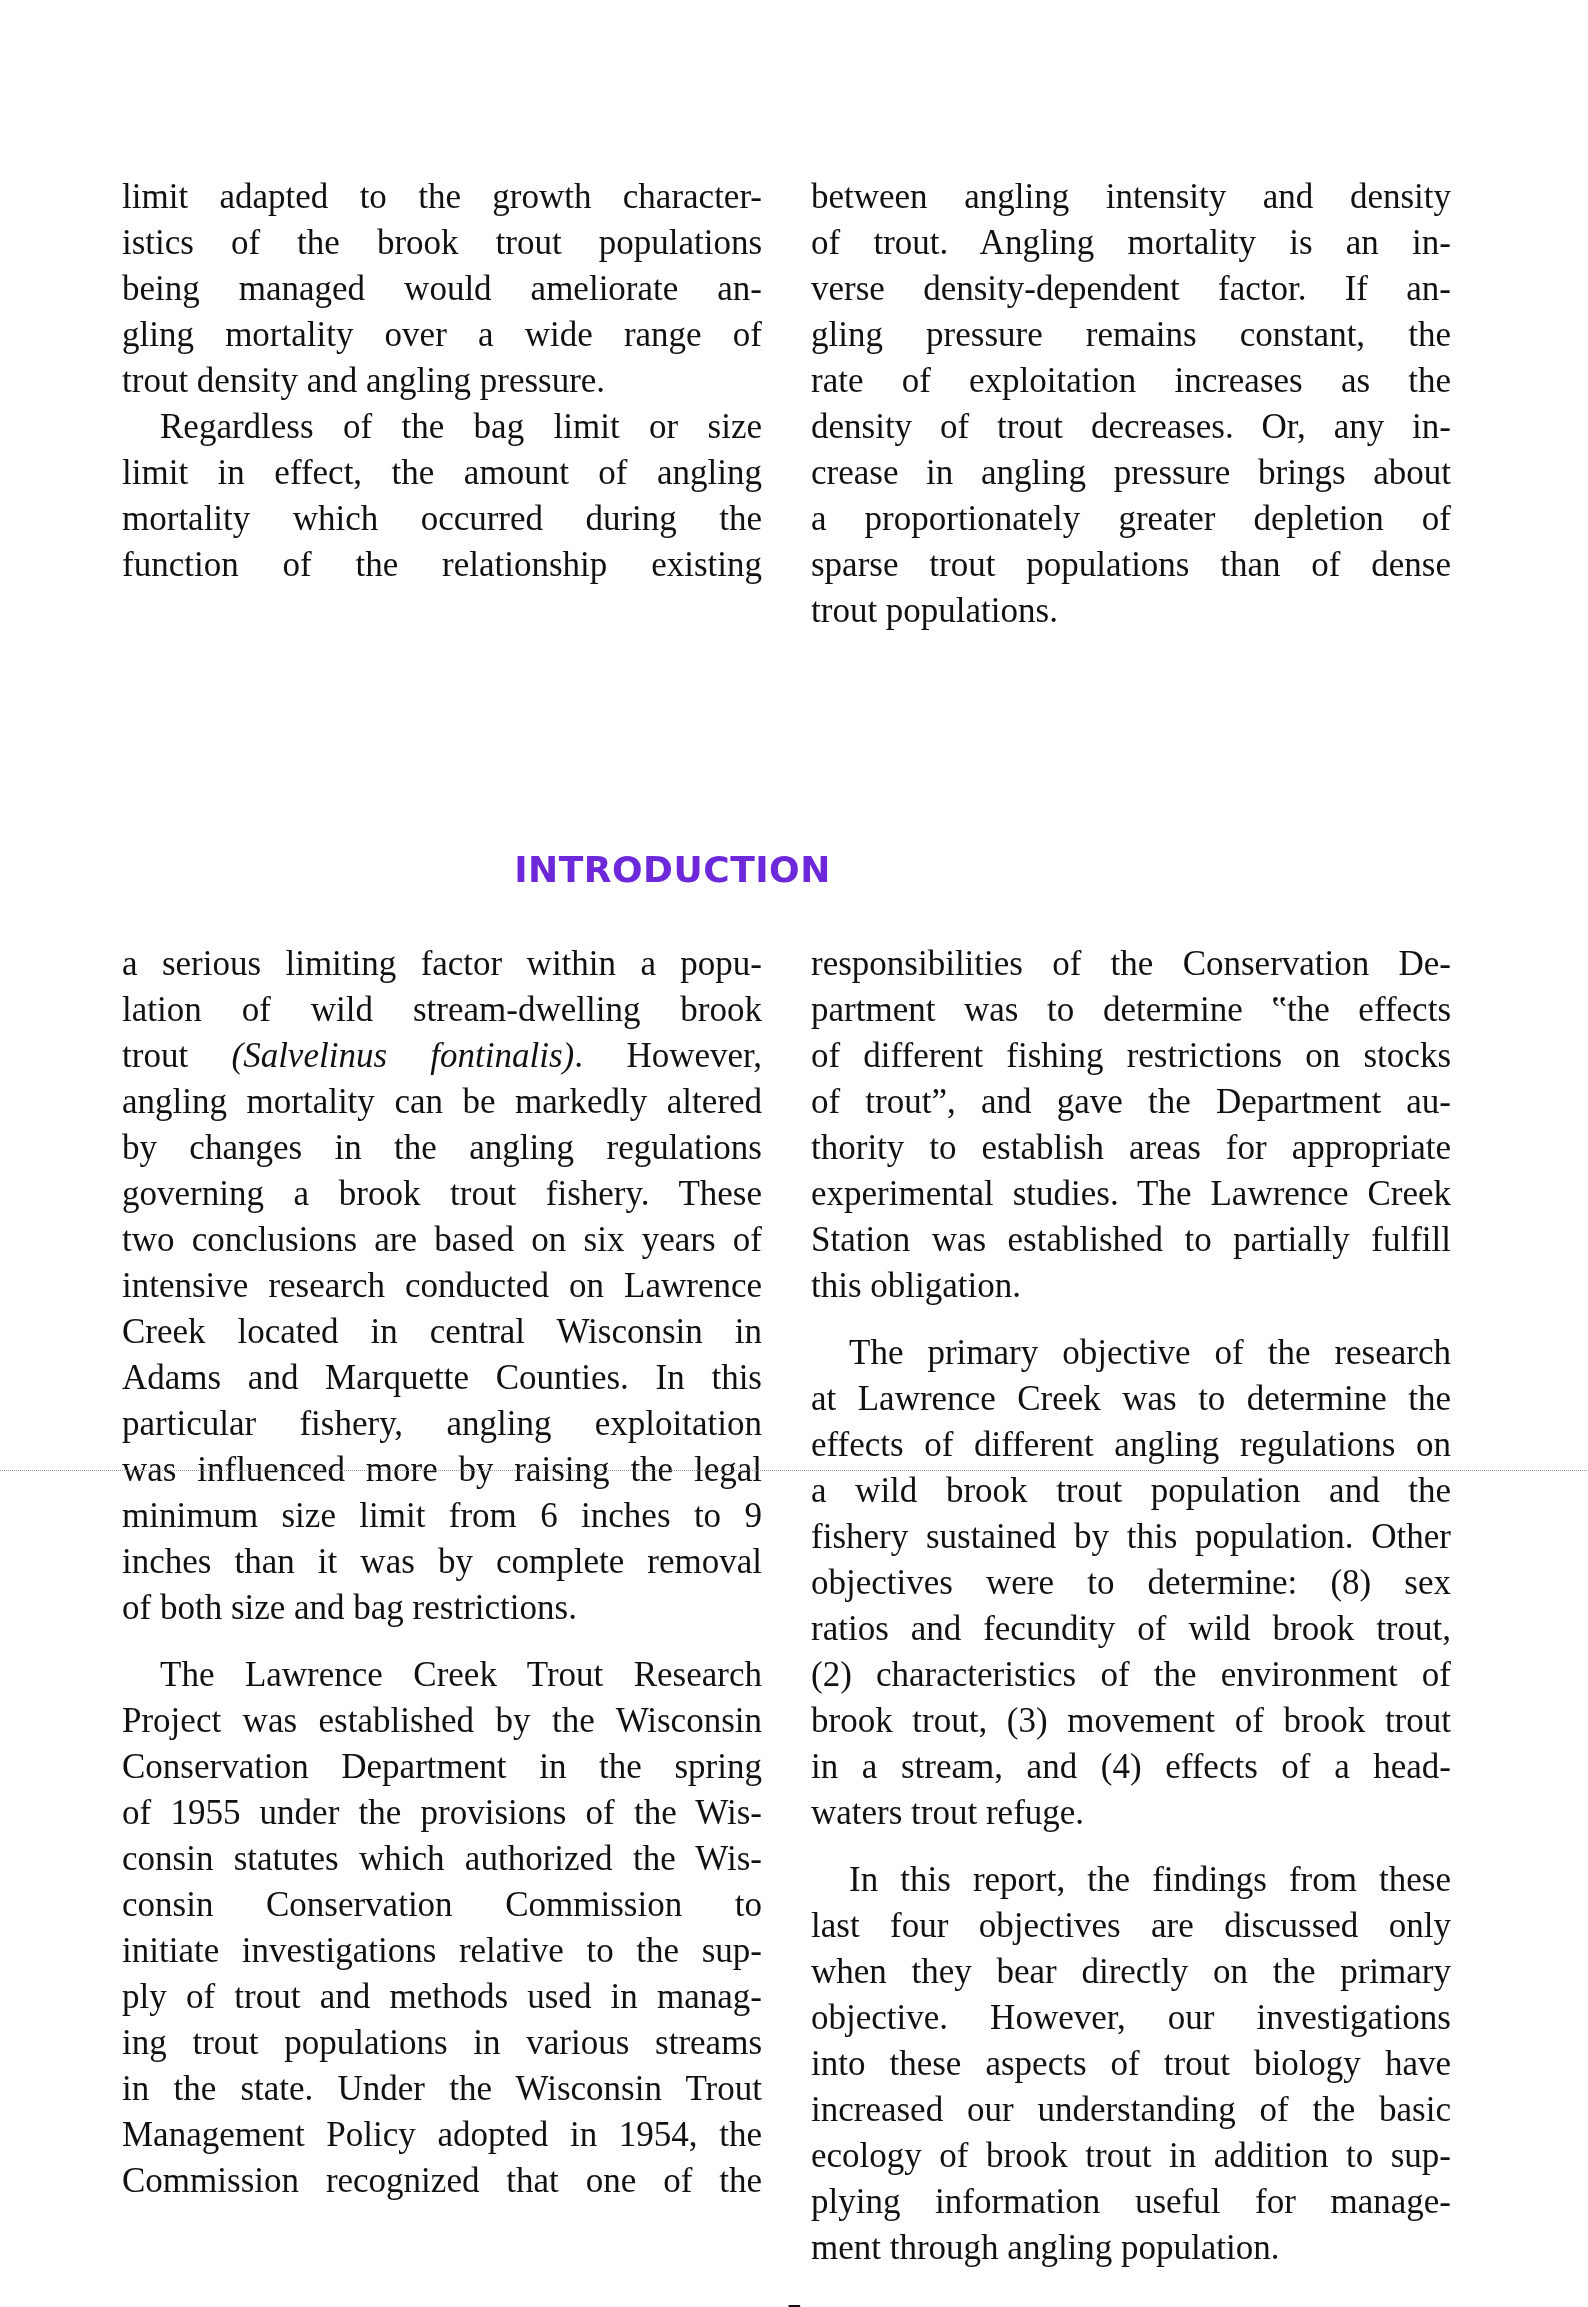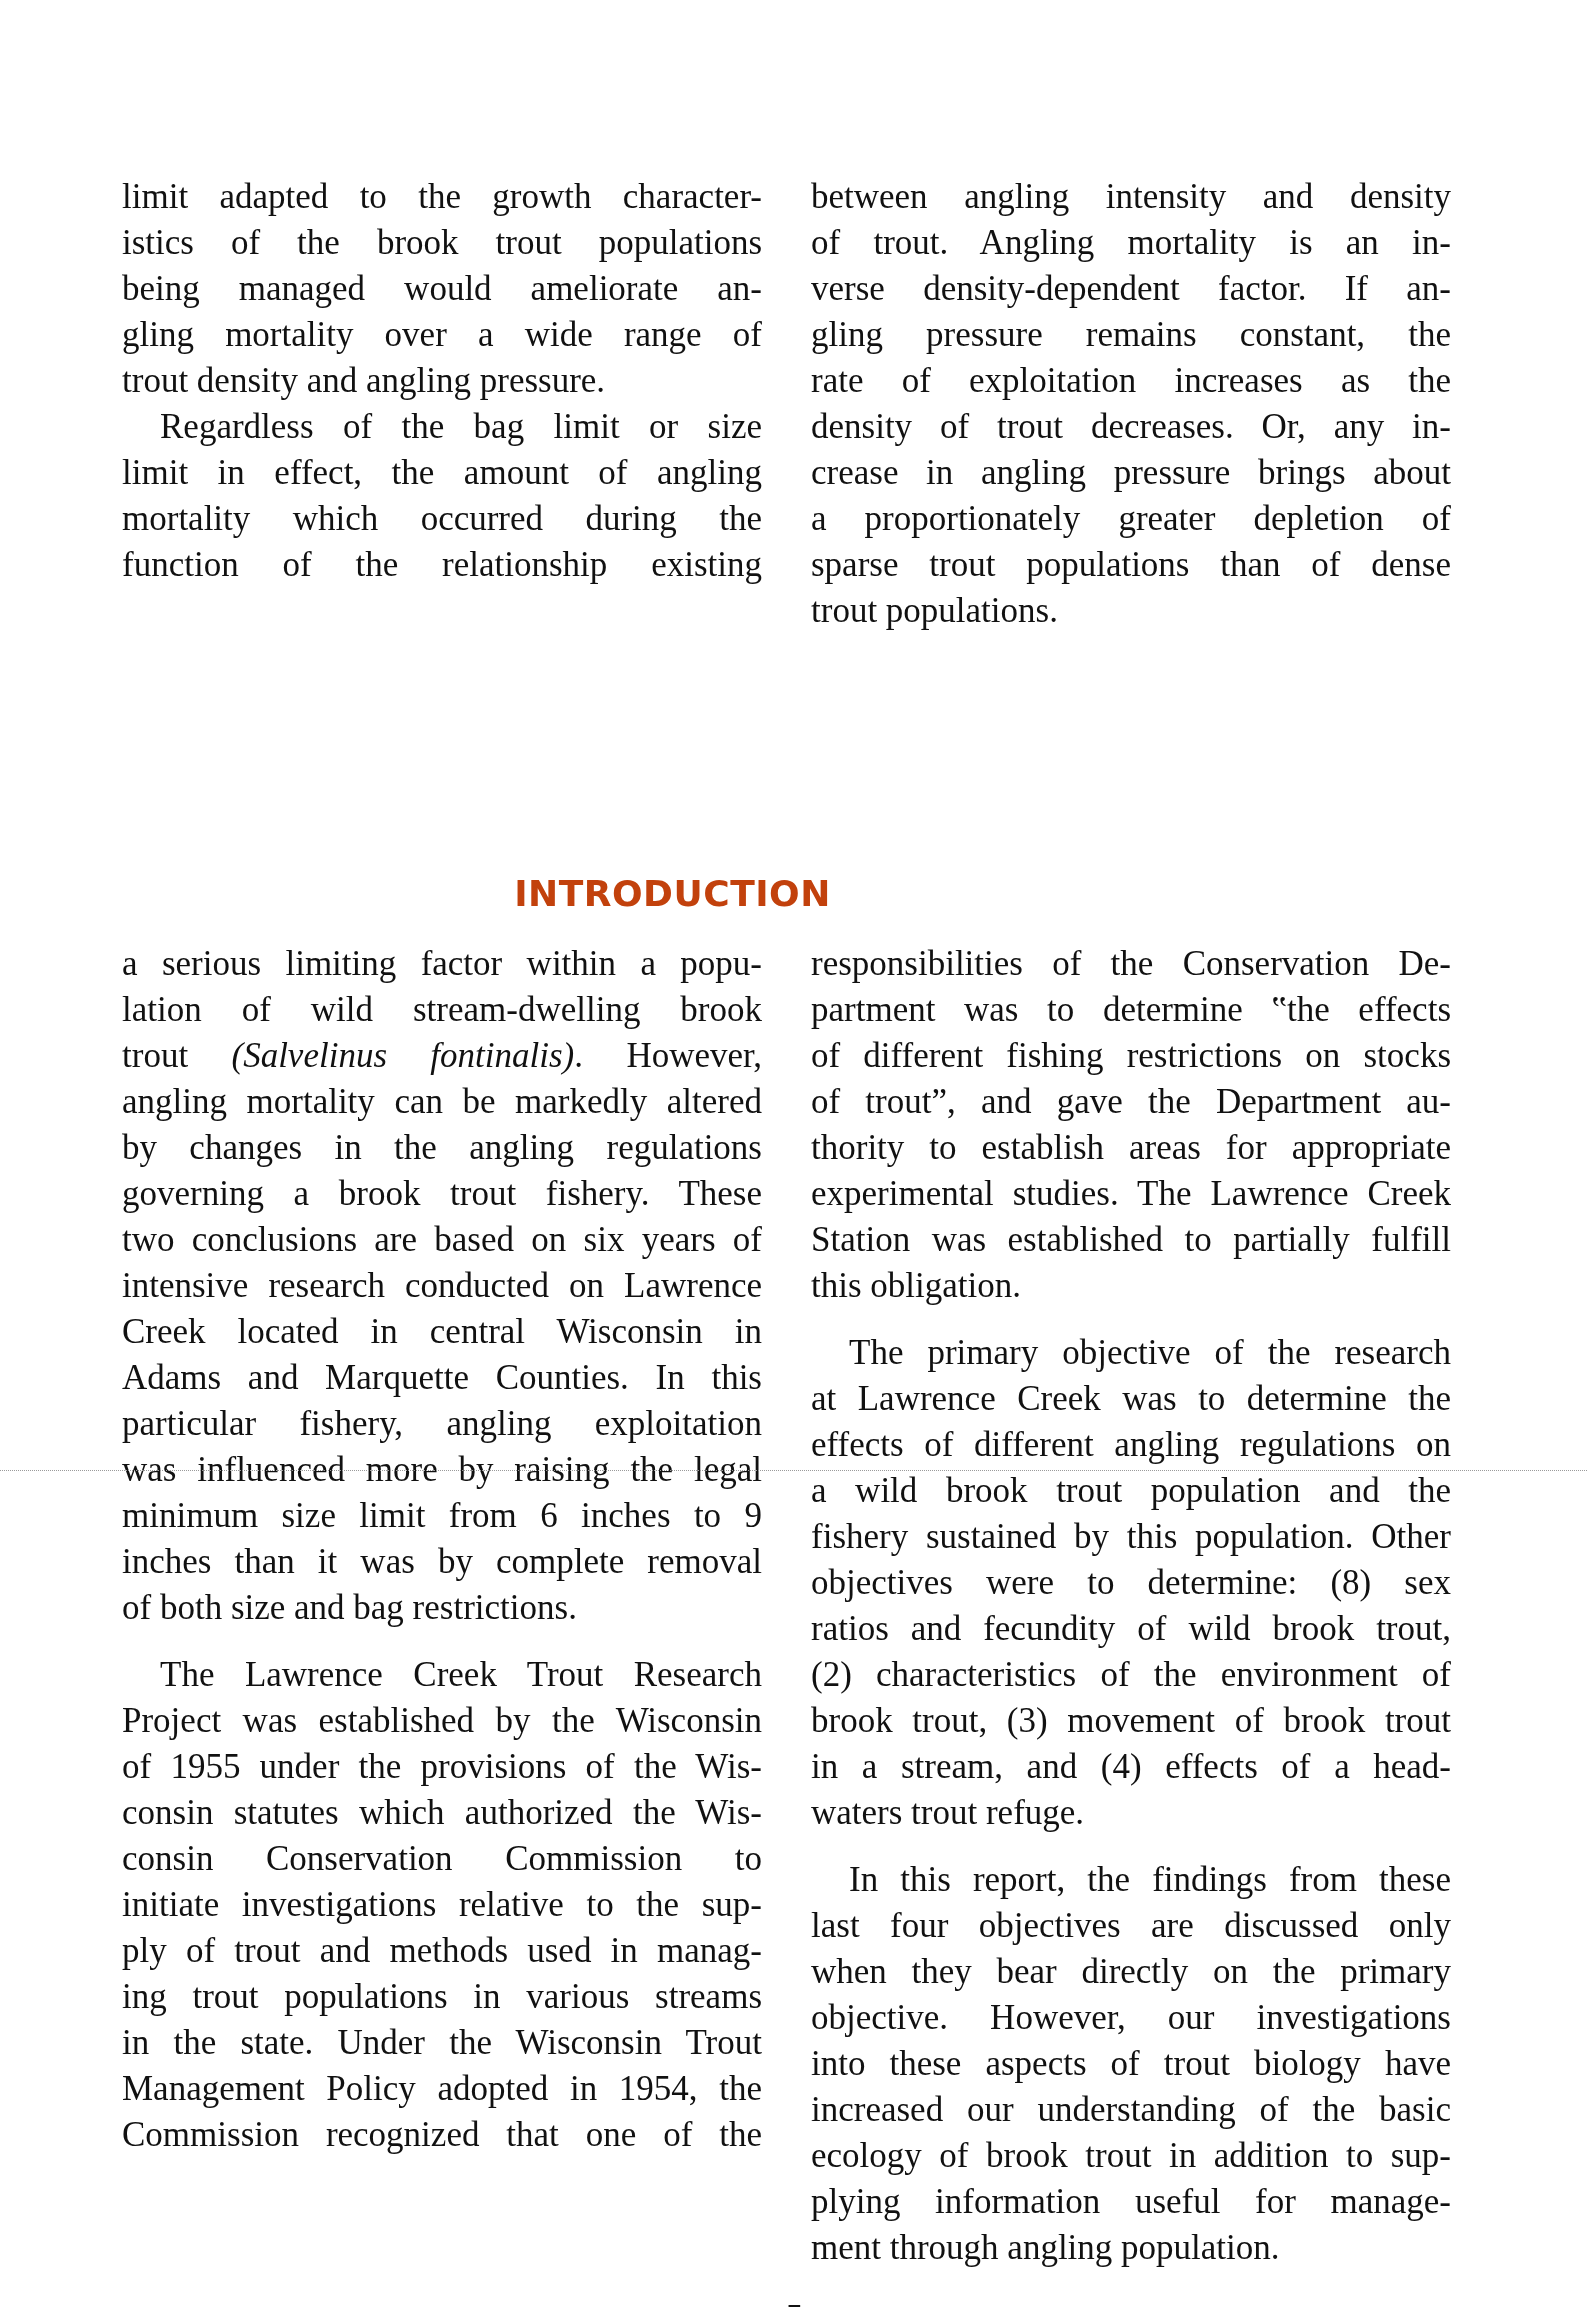--- a/index.html
+++ b/index.html
@@ -50,22 +50,21 @@
     .section-heading {
       position: absolute;
       left: 0;
       width: 1345px;
       top: 849px;
       text-align: center;
       font-family: "DejaVu Sans", "Liberation Sans", sans-serif;
       font-weight: bold;
       font-size: 36px;
       letter-spacing: 0.5px;
-      color: #c2410c;
-      margin-top: 24px;
+      color: #6d28d9;
     }
     .page-number {
       position: absolute;
       left: 0;
       width: 1589px;
       top: 2298px;
       text-align: center;
       font-size: 35px;
     }
     .fold-line {
@@ -125,20 +124,21 @@
       <span class="line">particular fishery, angling exploitation</span>
       <span class="line">was influenced more by raising the legal</span>
       <span class="line">minimum size limit from 6 inches to 9</span>
       <span class="line">inches than it was by complete removal</span>
       <span class="line last">of both size and bag restrictions.</span>
     </div>
     <div class="gap-block" style="height:21px"></div>
     <div>
       <span class="line indent">The Lawrence Creek Trout Research</span>
       <span class="line">Project was established by the Wisconsin</span>
+      <span class="line">Conservation Department in the spring</span>
       <span class="line">of 1955 under the provisions of the Wis-</span>
       <span class="line">consin statutes which authorized the Wis-</span>
       <span class="line">consin Conservation Commission to</span>
       <span class="line">initiate investigations relative to the sup-</span>
       <span class="line">ply of trout and methods used in manag-</span>
       <span class="line">ing trout populations in various streams</span>
       <span class="line">in the state. Under the Wisconsin Trout</span>
       <span class="line">Management Policy adopted in 1954, the</span>
       <span class="line">Commission recognized that one of the</span>
     </div>

